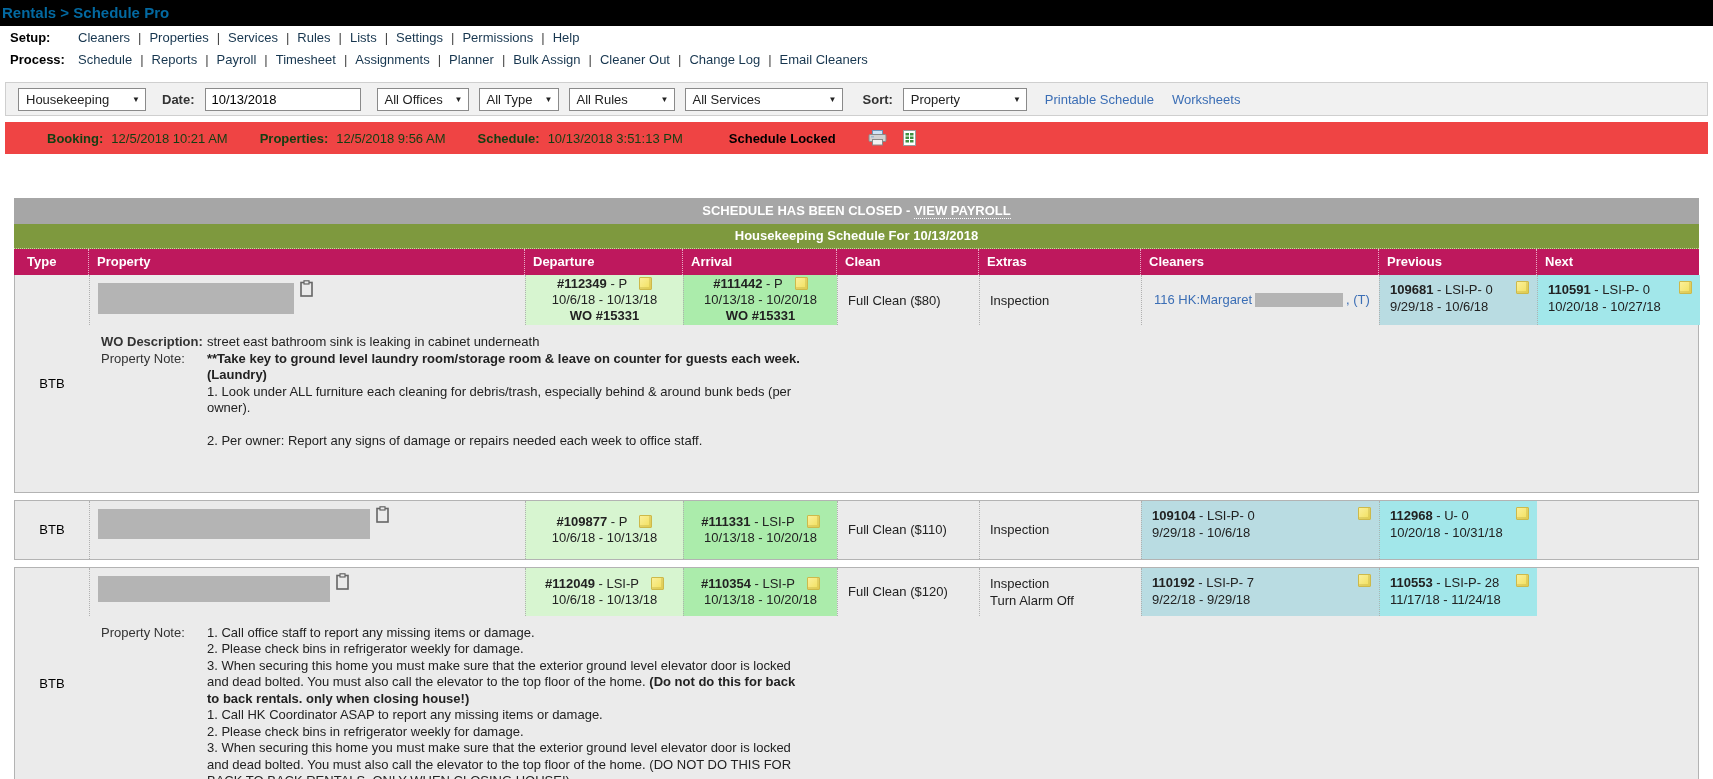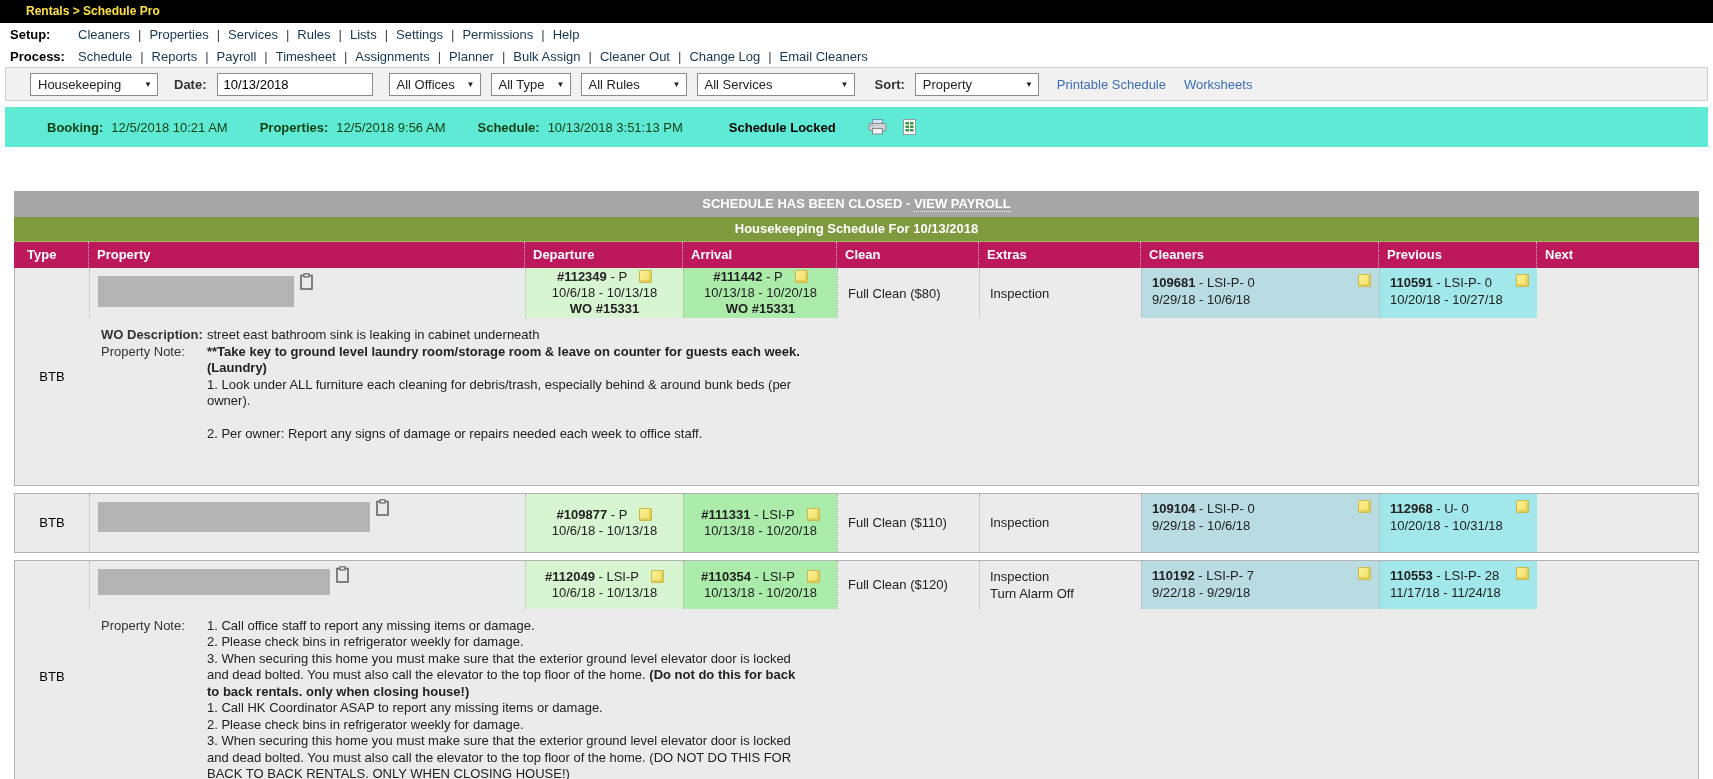--- a/index.html
+++ b/index.html
@@ -1,41 +1,41 @@
 <!DOCTYPE html>
 <html><head>
 <meta charset="utf-8">
 <style>
   * { box-sizing: border-box; }
   html,body { margin:0; padding:0; background:#fff; }
   body { width:1713px; height:779px; font-family:"Liberation Sans", sans-serif; font-size:13px; color:#222; overflow:hidden; }
 
   
-  .titlebar { background:#000; color:#fde047; font-weight:bold; font-size:12px; padding:4px 26px 5px; }
+  .titlebar { background:#000; color:#0369a1; font-weight:bold; font-size:15px; padding:4px 2px 5px; }
 
   
   .nav-row { display:flex; align-items:baseline; padding:4px 10px 3px; }
   .nav-label { font-weight:bold; color:#000; width:58px; flex:0 0 58px; }
   .nav-items { display:flex; align-items:baseline; }
   .nav-item { color:#17364f; padding:0 4px; cursor:pointer; }
   .nav-item:first-child { padding-left:10px; }
   .sep { color:#444; padding:0 4px; }
 
   
-  .filterbar { margin:0 5px 0; background:#f1f1f1; border:1px solid #cfcfcf; height:34px;
-               display:flex; align-items:center; gap:10px; padding:0 24px; }
+  .filterbar { margin:12px 5px 0; background:#f1f1f1; border:1px solid #cfcfcf; height:34px;
+               display:flex; align-items:center; gap:10px; padding:0 12px; }
   .sel { background:#fff; border:1px solid #8a8a8a; height:23px; display:flex; align-items:center;
          justify-content:space-between; padding:0 5px 0 7px; cursor:pointer; }
   .sel .arrow { font-size:8px; color:#222; margin-left:8px; }
   .lbl { font-weight:bold; color:#333; }
   .txt-input { height:23px; border:1px solid #8a8a8a; padding:0 6px; font:13px "Liberation Sans",sans-serif; width:156px; }
   .flink { color:#3b6eb5; cursor:pointer; margin-left:8px; }
 
   
-  .statusbar { margin:6px 5px 0; background:#5eead4; height:40px; display:flex; align-items:center;
+  .statusbar { margin:6px 5px 0; background:#ef4444; height:32px; display:flex; align-items:center;
                padding-left:42px; gap:8px; color:#123f12; }
   .statusbar .slbl { font-weight:bold; }
   .statusbar .sval { margin-right:24px; }
   .locked { font-weight:bold; color:#000; margin-left:14px; margin-right:24px; }
   .sicon { display:inline-flex; margin-right:8px; cursor:pointer; }
 
   
   .table-wrap { margin:14px 14px 0; width:1685px; }
   .closed-bar { background:#a6a6a6; color:#fff; font-weight:bold; text-align:center; padding:5px 0 6px;margin-top:44px; }
   .closed-link { border-bottom:1px dotted #fff; cursor:pointer; }
@@ -239,20 +239,23 @@
       <div><b>#111442</b><span> - P</span><span class="note-icon"></span></div>
       <div>10/13/18 - 10/20/18</div>
       <div class="wo">WO #15331</div>
     </div>
     <div class="cell clean-cell">
         <span>Full Clean ($80)</span>
       </div>
     <div class="cell extras-cell">
         <span>Inspection</span>
       </div>
+    <div class="cell cleaners-cell">
+      <div class="cleaner-line"><span>116 HK:Margaret</span><span class="redact inline" style="width:88px;"></span><span>, (T)</span></div>
+    </div>
     <div class="cell prev">
       <span class="note-icon abs"></span>
       <div><b>109681</b><span> - LSI-P- 0</span></div>
       <div>9/29/18 - 10/6/18</div>
     </div>
     <div class="cell next">
       <span class="note-icon abs"></span>
       <div><b>110591</b><span> - LSI-P- 0</span></div>
       <div>10/20/18 - 10/27/18</div>
     </div>

